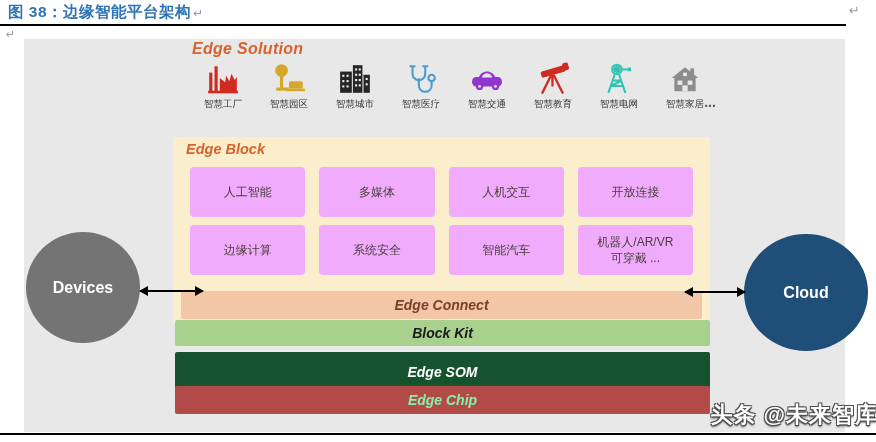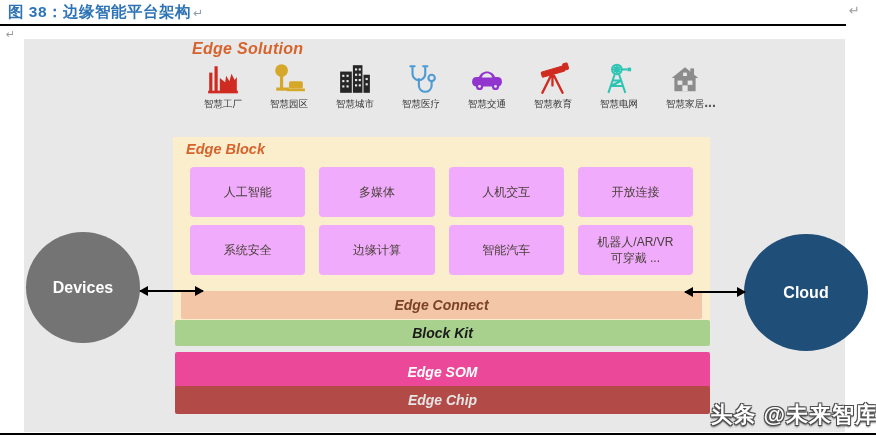--- a/index.html
+++ b/index.html
@@ -39,22 +39,22 @@
         font-size:12px; color:#4a4038; white-space:pre-line; line-height:1.35; }
   .edge-connect { position:absolute; left:8px; top:154px; width:521px; height:28px;
         background:#F2C6A7; border-radius:2px; display:flex; align-items:center;
         justify-content:center; font-size:14px; font-weight:700; font-style:italic;
         color:#7a4226; }
 
   .layer { position:absolute; left:175px; width:535px; display:flex; align-items:center;
         justify-content:center; font-size:14px; font-weight:700; font-style:italic;
         border-radius:2px; }
   .layer-kit  { top:320px; height:26px; background:#A9D18E; color:#1a1a1a; }
-  .layer-som  { top:352px; height:40px; background:#ec4899; color:#fff; }
-  .layer-chip { top:386px; height:28px; background:#B24B47; color:#e5e5e5;font-style:italic; }
+  .layer-som  { top:352px; height:40px; background:#14532d; color:#fff; }
+  .layer-chip { top:386px; height:28px; background:#B24B47; color:#86efac;font-style:italic; }
 
   .circle { position:absolute; border-radius:50%; display:flex; align-items:center;
         justify-content:center; color:#fff; font-size:16px; font-weight:700; }
   .devices-circle { left:26px; top:232px; width:114px; height:111px; background:#747474; }
   .cloud-circle   { left:744px; top:234px; width:124px; height:117px; background:#1F4E79; }
 
   .arrow { position:absolute; height:2px; background:#000; }
   .arrow::before, .arrow::after { content:""; position:absolute; top:-4px;
         border-top:5px solid transparent; border-bottom:5px solid transparent; }
   .arrow::before { left:-1px; border-right:9px solid #000; }
@@ -223,22 +223,22 @@
     <div class="sol-ellipsis">...</div>
   </div>
 
   <div class="edge-block">
     <div class="edge-block-label">Edge Block</div>
     <div class="modules">
       <div class="module">人工智能</div>
       <div class="module">多媒体</div>
       <div class="module">人机交互</div>
       <div class="module">开放连接</div>
+      <div class="module">边缘计算</div>
       <div class="module">系统安全</div>
-      <div class="module">边缘计算</div>
       <div class="module">智能汽车</div>
       <div class="module">机器人/AR/VR
 可穿戴 ...</div>
     </div>
     <div class="edge-connect">Edge Connect</div>
   </div>
 
   <div class="layer layer-kit">Block Kit</div>
   <div class="layer layer-som">Edge SOM</div>
   <div class="layer layer-chip">Edge Chip</div>

